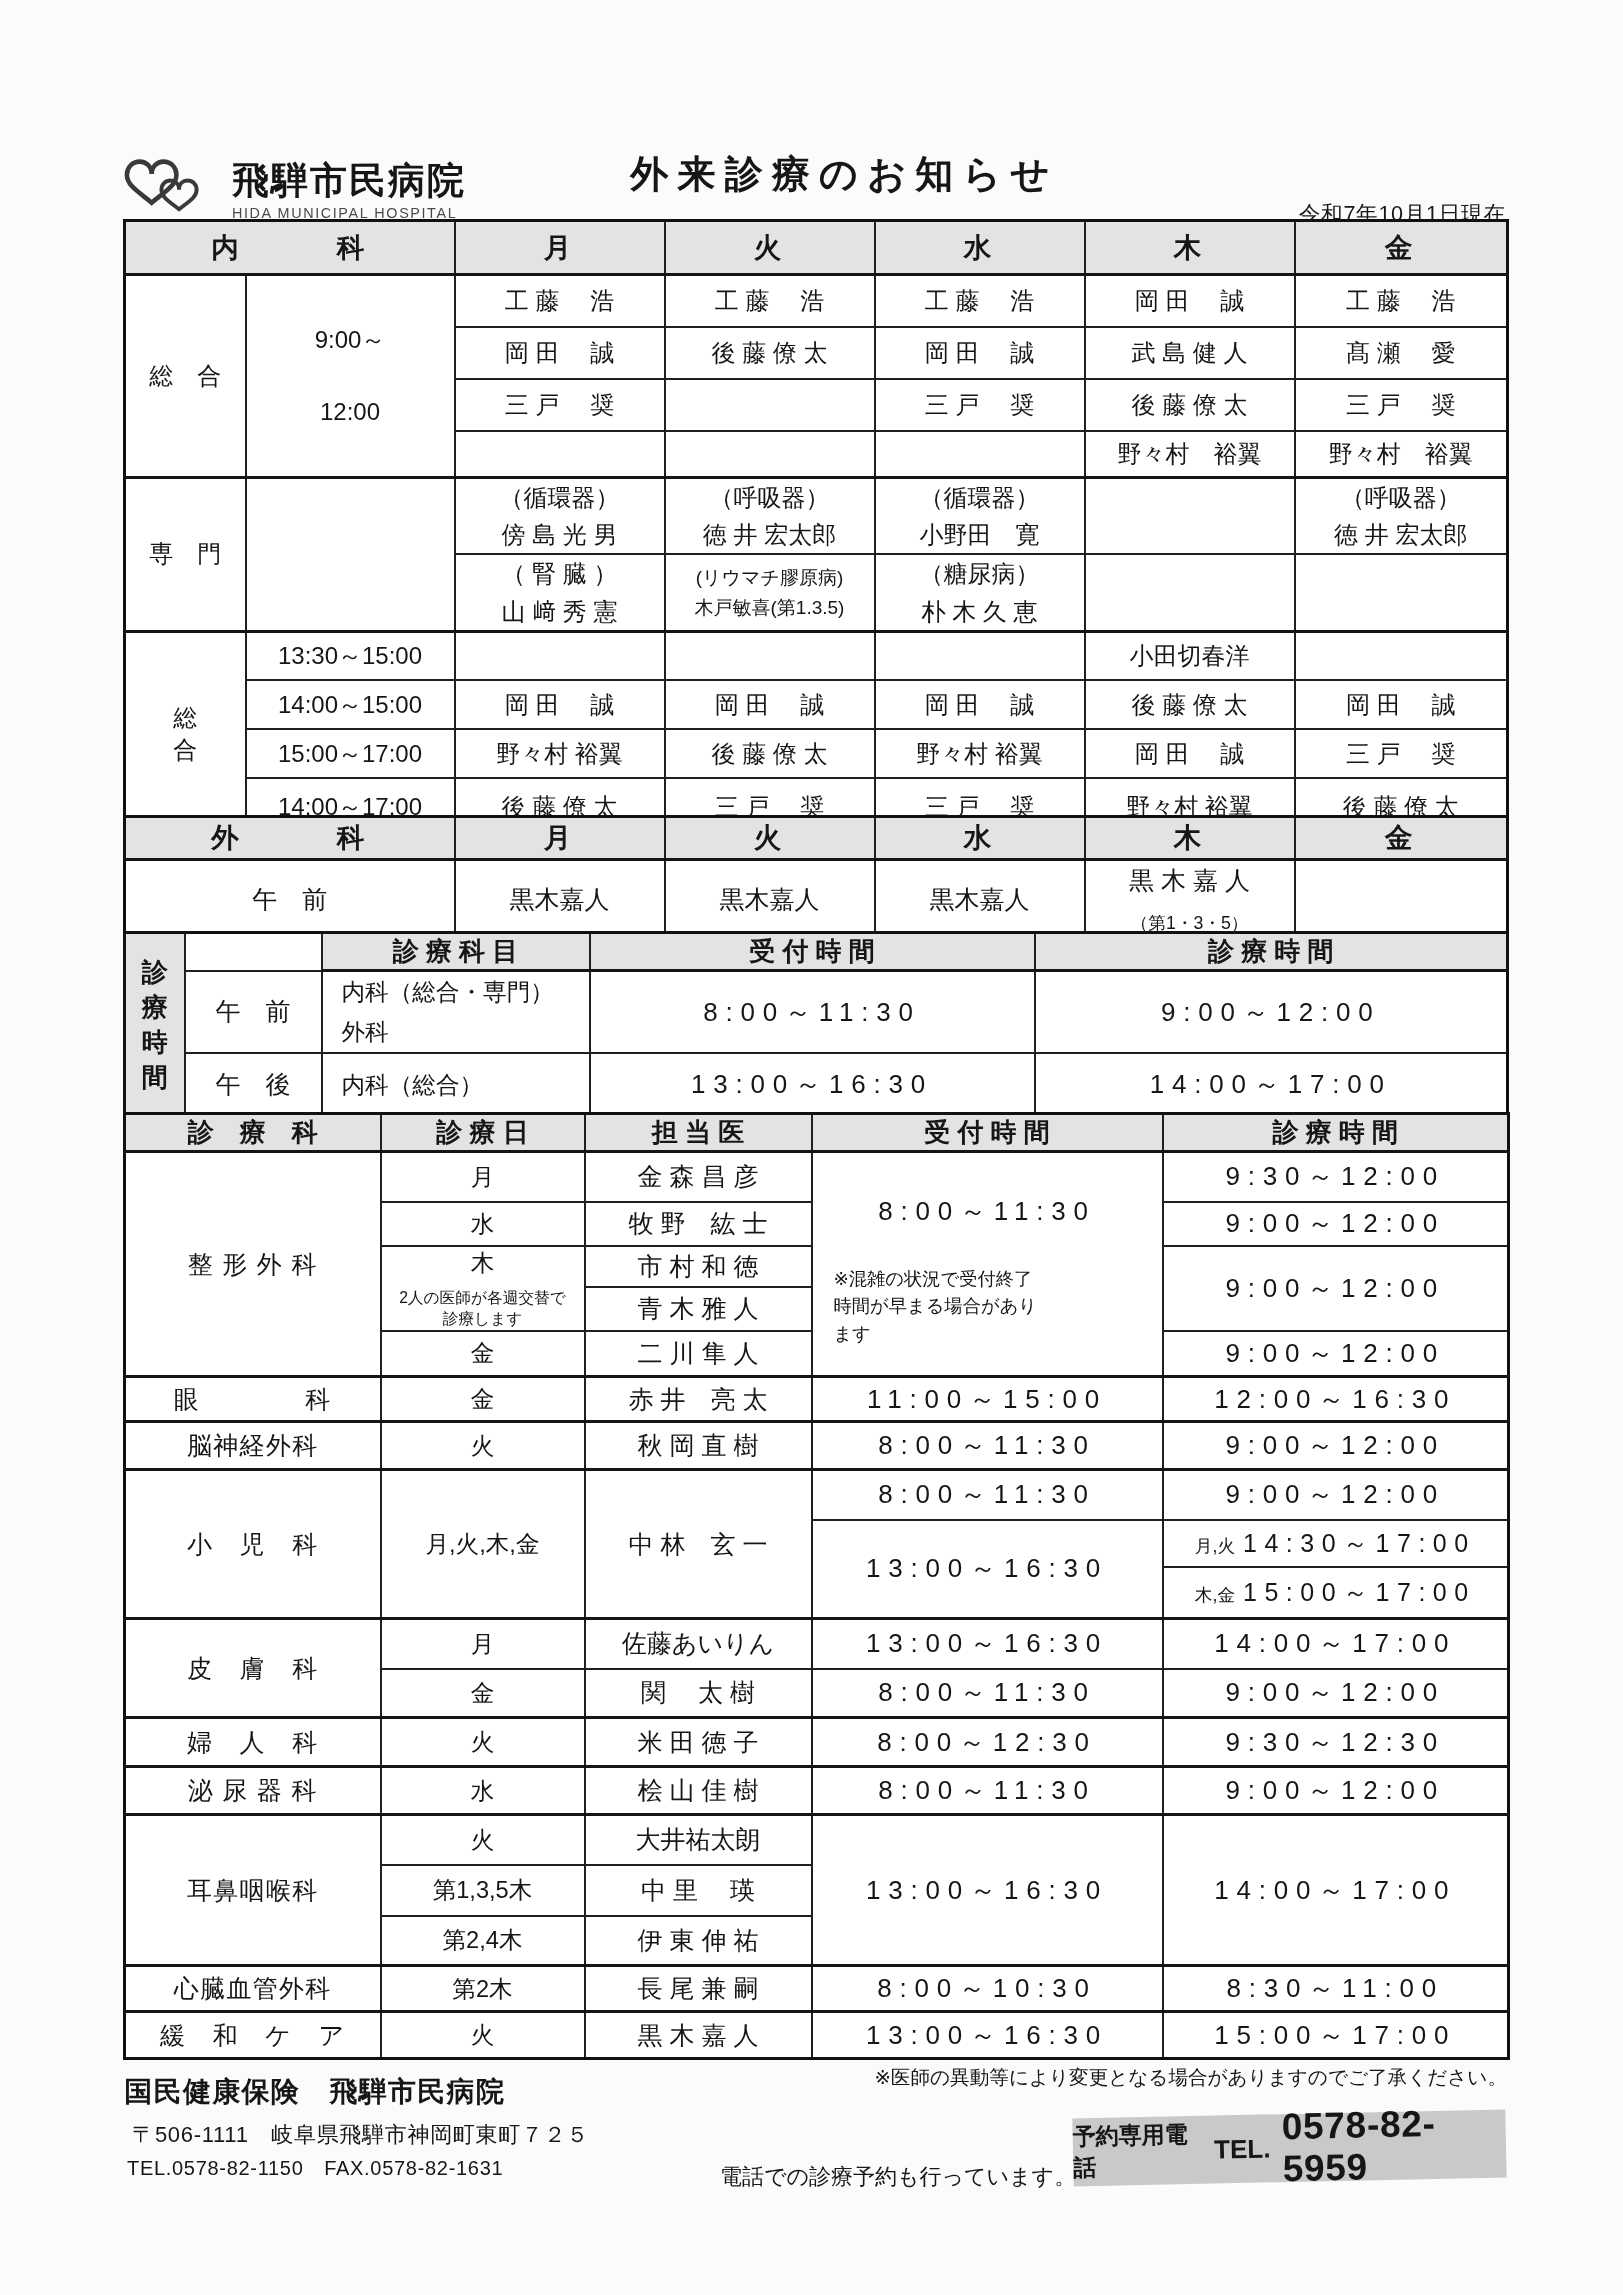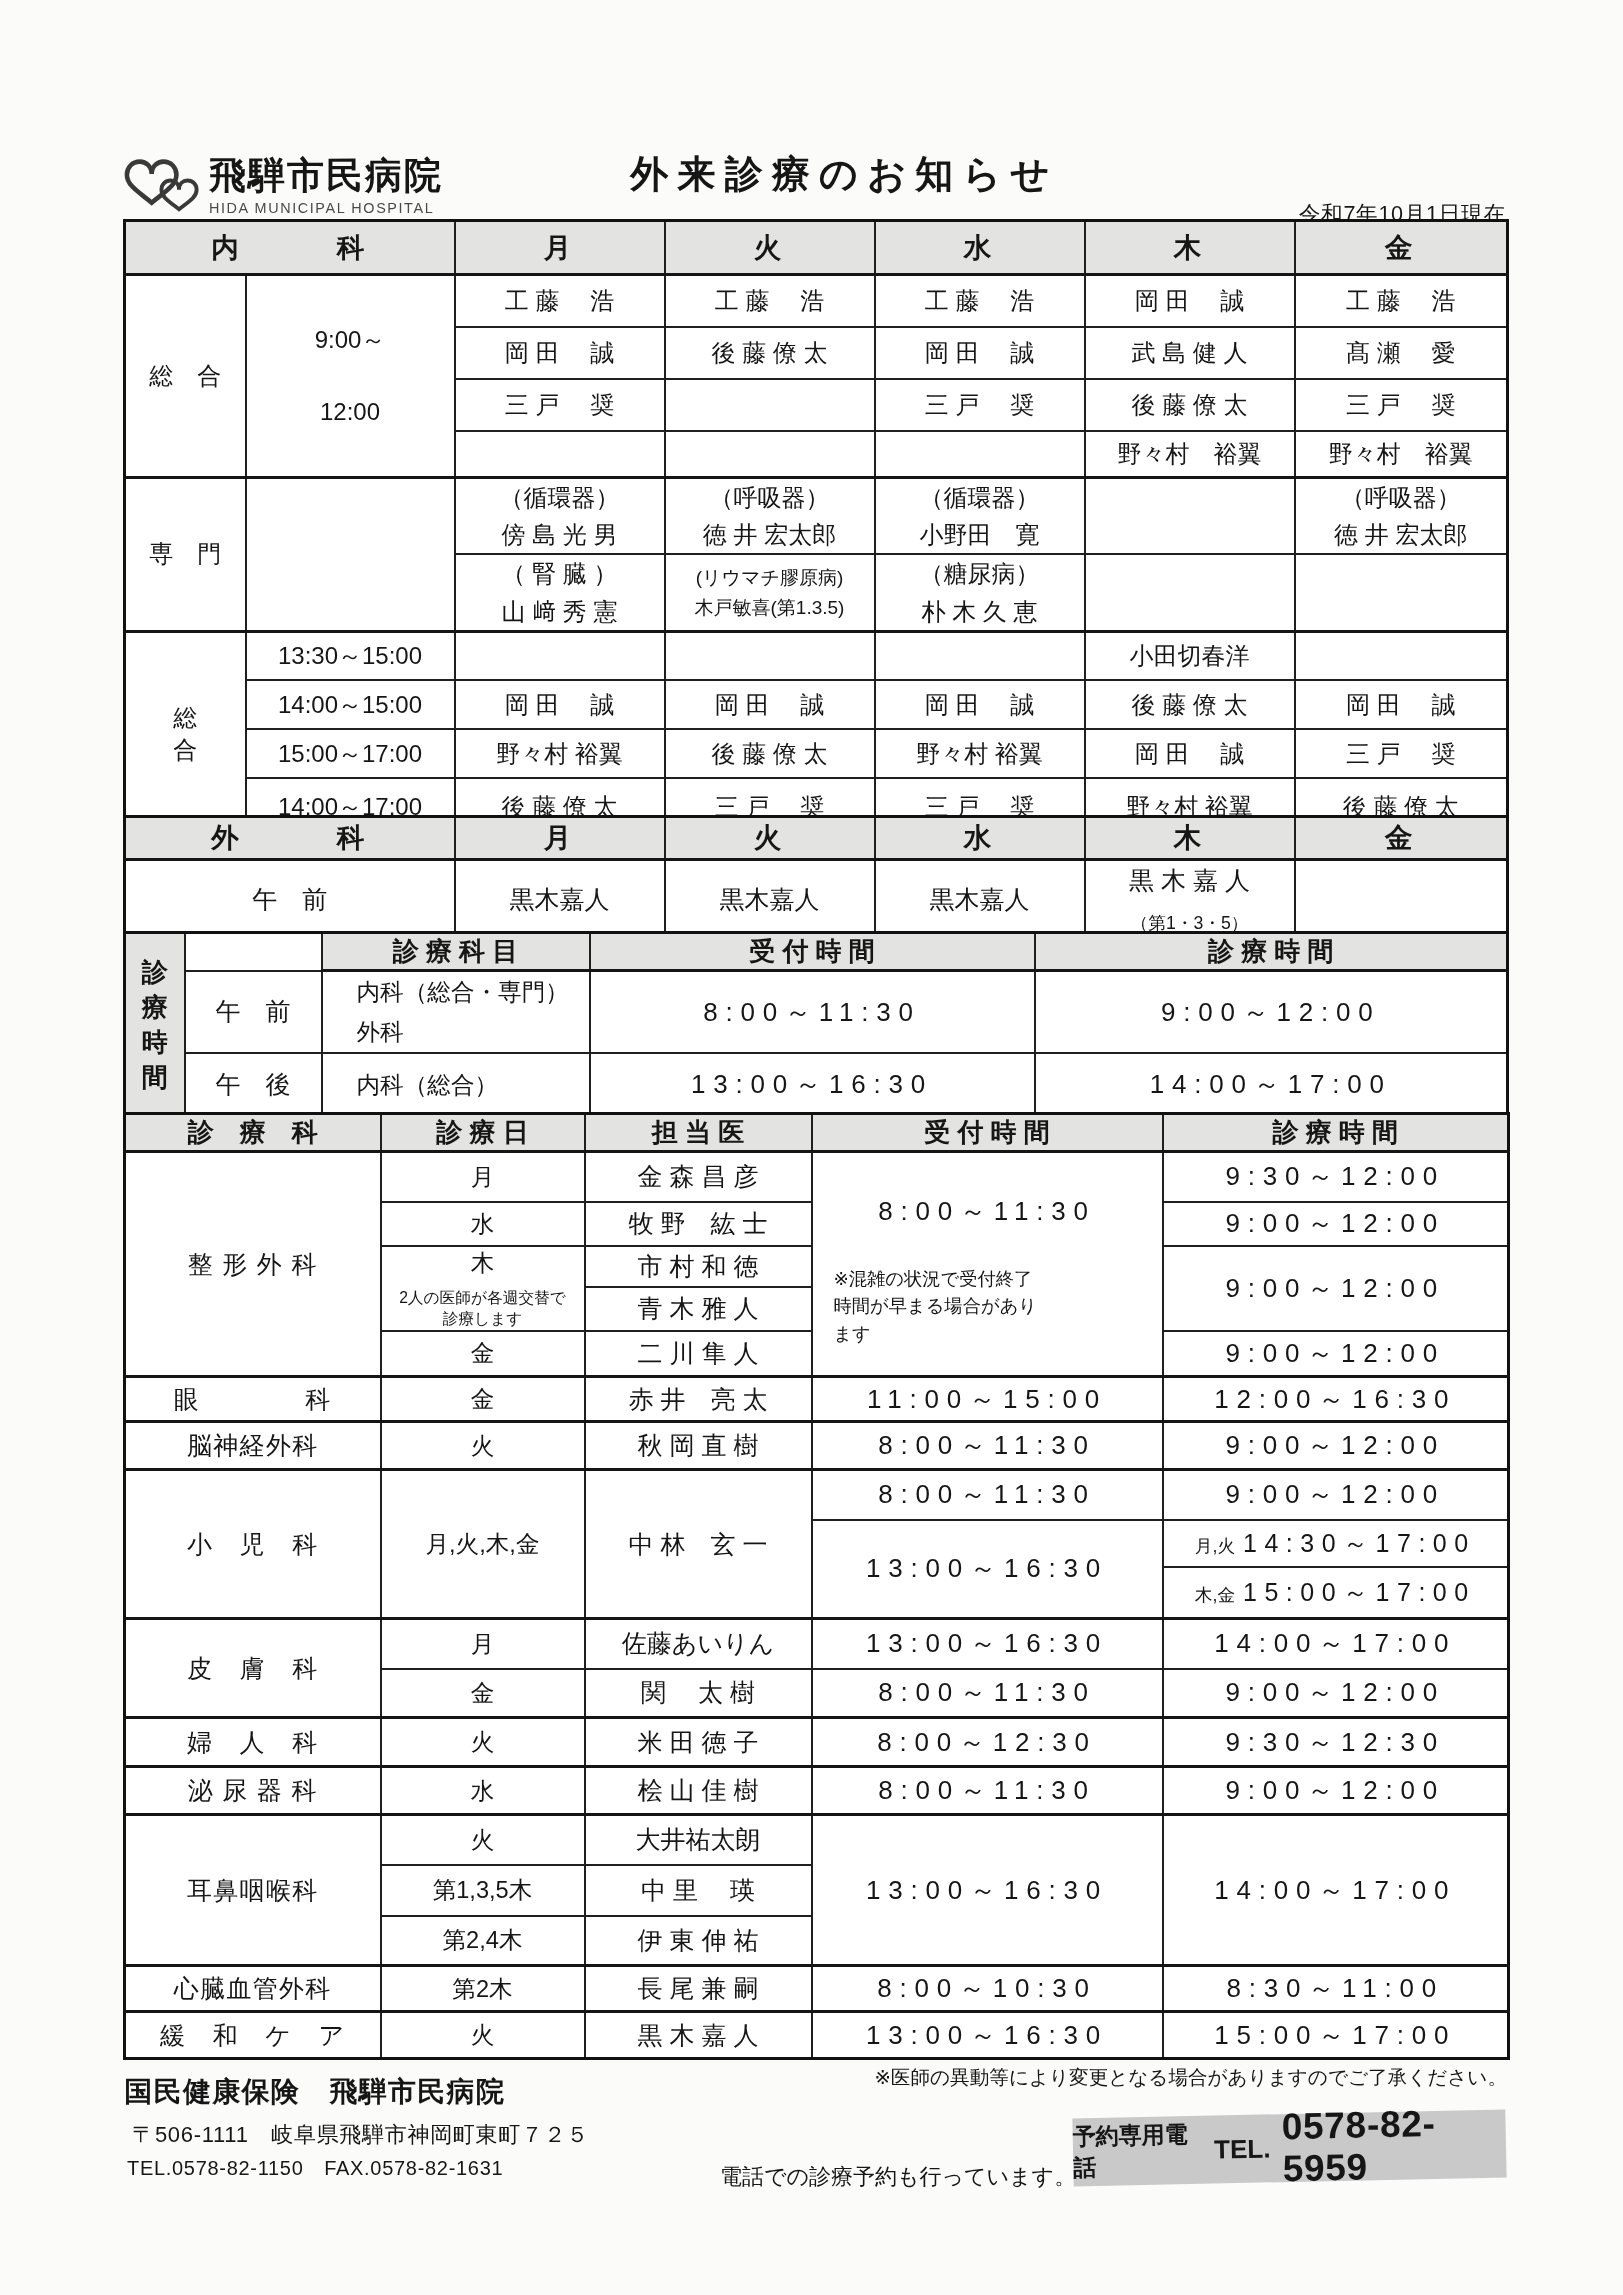--- a/index.html
+++ b/index.html
@@ -6,21 +6,21 @@
   html, body {
     width: 1623px; height: 2295px;
     background: #fbfbfa;
     font-family: "Liberation Sans", "DejaVu Sans", sans-serif;
     color: #161616;
     overflow: hidden;
   }
   .sheet { position: absolute; left: 123px; top: 149px; width: 1384px; height: 2095px; }
 
   
-  .brand { position: absolute; left: 0; top: 3.9px; display: flex; align-items: center; gap: 0; }
+  .brand { position: absolute; left: 0; top: 3.9px; display: flex; align-items: flex-end; gap: 23px; }
   .brand svg { display: block; margin-top: 3.9px; }
   .brand-kanji { font-size: 37px; font-weight: bold; letter-spacing: 2px; line-height: 1.05; }
   .brand-en { font-size: 14.4px; letter-spacing: 1.6px; color: #4a4a4a; margin-top: 3.9px; }
   .doc-title { position: absolute; left: 50%; top: 0; transform: translateX(-50%); margin-left: 29.5px;
                font-size: 38px; font-weight: bold; letter-spacing: 9.2px; white-space: nowrap; }
   .as-of { position: absolute; right: 1.3px; top: 50px; font-size: 21.6px; letter-spacing: 0.7px; text-align: right; }
 
   
   .tbl { border-collapse: collapse; table-layout: fixed; position: absolute; left: 0; background: #fff;
          border: 3.9px solid #111; }
@@ -38,21 +38,21 @@
   .sp { font-size: 21.6px; line-height: 1.55; }
   .small { font-size: 19px !important; }
   .atime { font-size: 21.6px; }
   .geka td { font-size: 25px; }
   .sub { display: block; font-size: 17.7px; margin-top: 14px; letter-spacing: 0; }
 
   
   .hours .vlab { font-size: 26px; line-height: 1.35; }
   .hours th { font-size: 26px; }
   .hours .period { font-size: 25px; }
-  .hours .depts { font-size: 23.6px; text-align: left; padding-left: 34px; line-height: 1.7; border-radius: 16px; }
+  .hours .depts { font-size: 23.6px; text-align: left; padding-left: 19px; line-height: 1.7; border-radius: 16px; }
   .twide { font-size: 26px; letter-spacing: 0.30em; }
   .hours .blank { background: #fff; }
 
   
   .clinics th { font-size: 26px; }
   .clinics .dname { font-size: 25px; letter-spacing: 1.3px; }
   .clinics .day { font-size: 23.6px; }
   .clinics .doctor { font-size: 25px; }
   .recep-cell { vertical-align: middle; }
   .recep-inner { display: flex; flex-direction: column; align-items: center; padding: 26px 13px 13px 13px; gap: 36px; }

